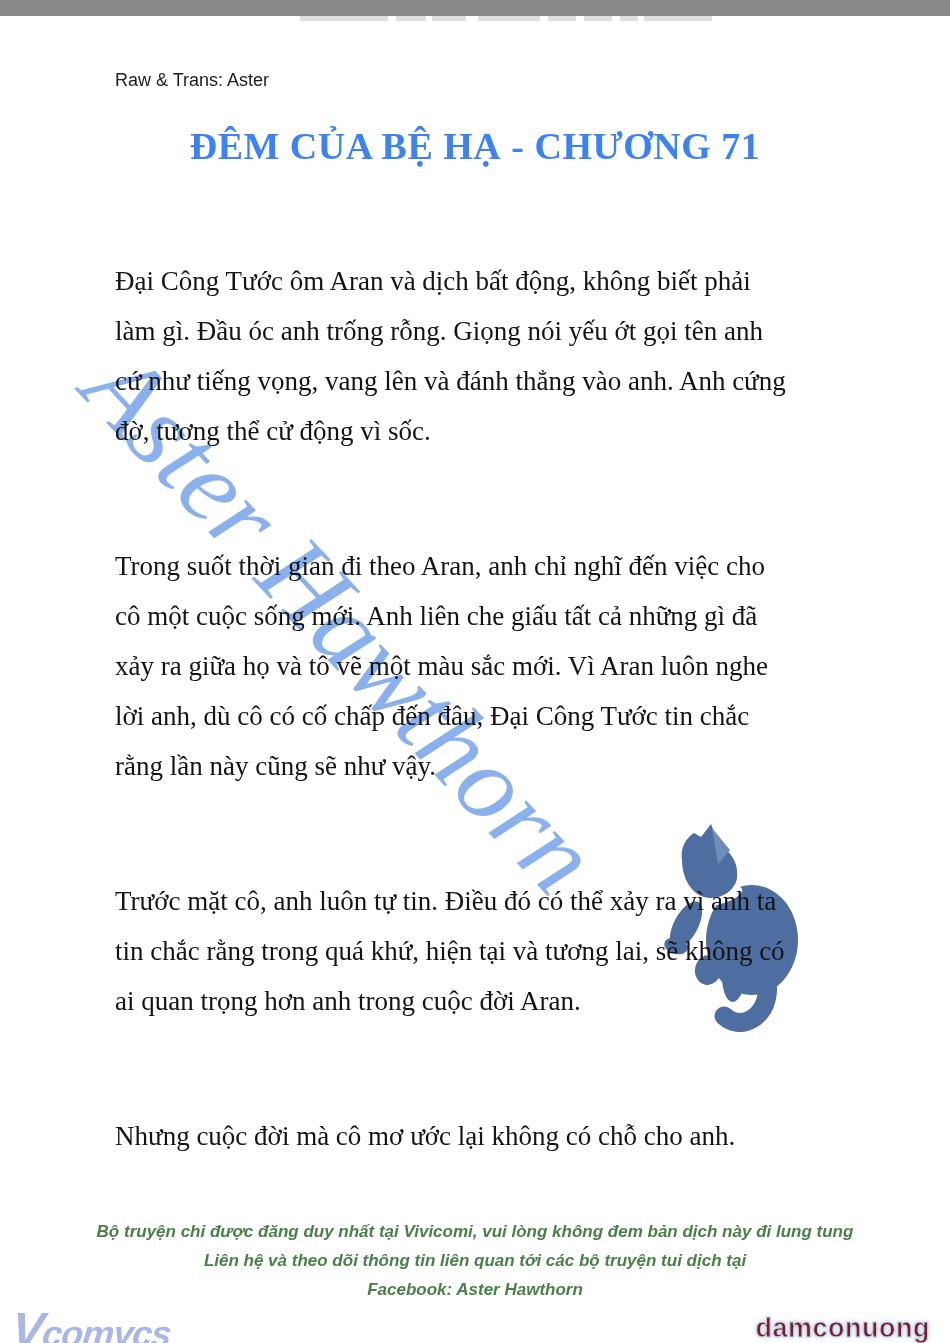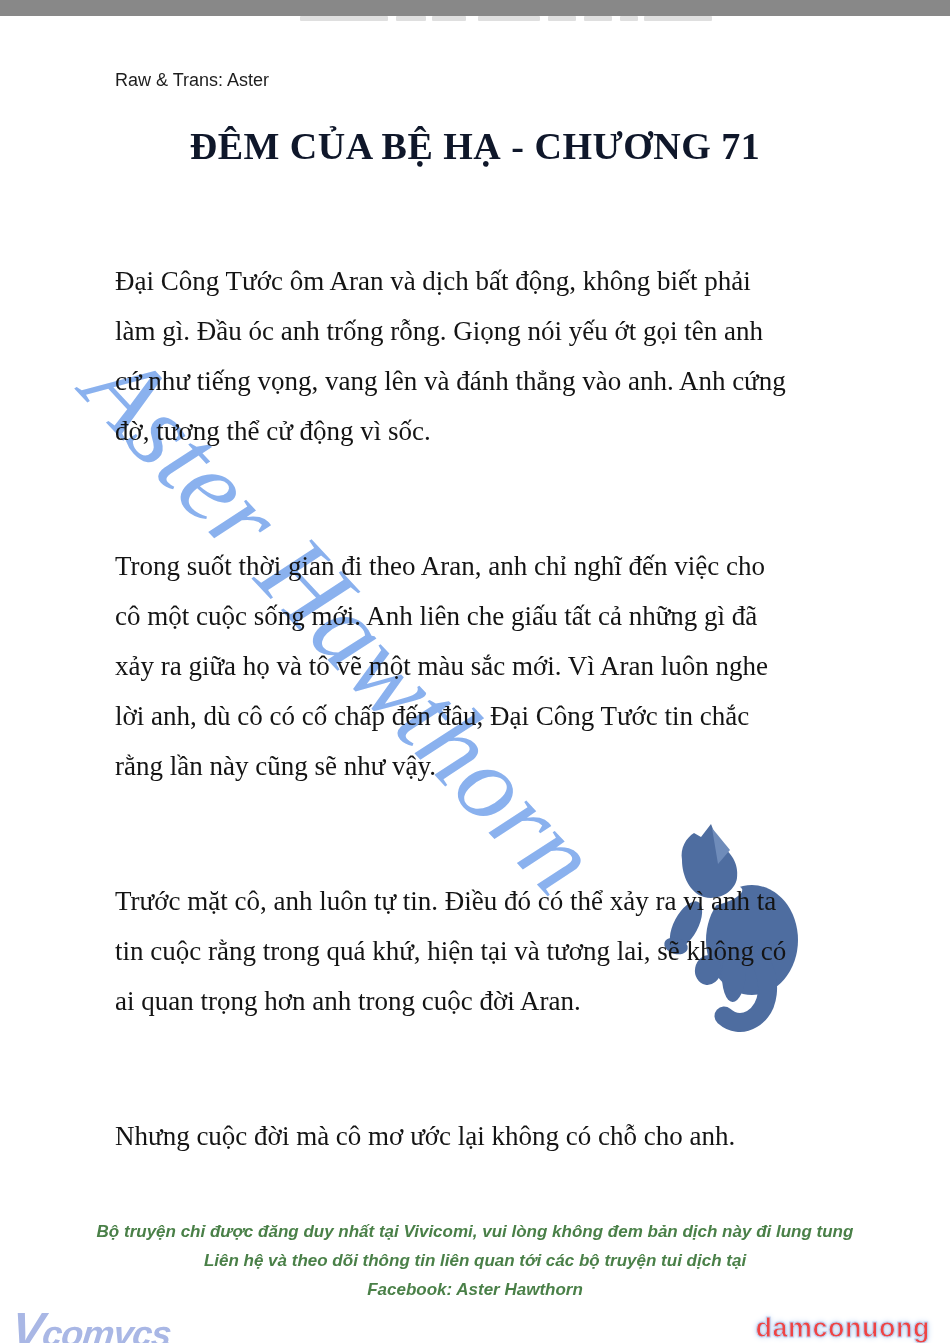--- a/index.html
+++ b/index.html
@@ -12,21 +12,21 @@
   .top-crop { position:absolute; top:0; left:0; width:100%; height:7px; z-index:3; }
   .top-crop span { position:absolute; top:0; height:5px; background:#dfdfdf; border-radius:1px; }
 
   .credit {
     position:absolute; left:115px; top:54px;
     font-family:"Liberation Sans", sans-serif; font-size:18px; color:#1d1d1d;
   }
   .title {
     position:absolute; left:0; right:0; top:108px; margin:0; text-align:center;
     font-family:"Liberation Serif", serif; font-weight:bold; font-size:38px;
-    color:#0f172a; letter-spacing:0.5px; z-index:2;
+    color:#3b82f6; letter-spacing:0.5px; z-index:2;
   }
 
   .watermark {
     position:absolute; left:150px; top:310px; z-index:1;
     font-family:"Liberation Serif", serif; font-style:italic; font-size:108px;
     color:var(--watermark-blue,#6d9eeb); opacity:0.8; white-space:nowrap;
     transform:rotate(47deg); transform-origin:0 0; pointer-events:none;
   }
 
   .cat { position:absolute; left:660px; top:804px; z-index:1; }
@@ -55,21 +55,21 @@
     font-size:36px; color:var(--logo-left-color,#a9b7e5);
     letter-spacing:-1px; transform:skewX(-6deg);
   }
   .logo-left::first-letter { font-size:48px; }
   .logo-swoosh { position:absolute; left:34px; top:1326px; z-index:2; }
   .logo-swoosh path { stroke:var(--logo-left-color,#a9b7e5); stroke-width:3; fill:none; stroke-linecap:round; }
 
   .logo-right {
     position:absolute; right:20px; top:1297px; z-index:2;
     font-family:"Liberation Sans", sans-serif; font-weight:bold; font-size:27px;
-    color:#ef4444; letter-spacing:0.5px;
+    color:#7f1d1d; letter-spacing:0.5px;
     -webkit-text-stroke:1px var(--logo-right-glow,#c2d6f2);
     text-shadow:0 0 3px var(--logo-right-glow,#c2d6f2), 0 0 6px var(--logo-right-glow,#c2d6f2);
   }
 </style>
 </head>
 <body>
 
 <div class="page">
 
   <div class="top-crop">
@@ -118,21 +118,21 @@
     </div>
     <div class="para">
       <div class="tline">Trong suốt thời gian đi theo Aran, anh chỉ nghĩ đến việc cho</div>
       <div class="tline">cô một cuộc sống mới. Anh liên che giấu tất cả những gì đã</div>
       <div class="tline">xảy ra giữa họ và tô vẽ một màu sắc mới. Vì Aran luôn nghe</div>
       <div class="tline">lời anh, dù cô có cố chấp đến đâu, Đại Công Tước tin chắc</div>
       <div class="tline">rằng lần này cũng sẽ như vậy.</div>
     </div>
     <div class="para">
       <div class="tline">Trước mặt cô, anh luôn tự tin. Điều đó có thể xảy ra vì anh ta</div>
-      <div class="tline">tin cuộc rằng trong quá khứ, hiện tại và tương lai, sẽ không có</div>
+      <div class="tline">tin chắc rằng trong quá khứ, hiện tại và tương lai, sẽ không có</div>
       <div class="tline">ai quan trọng hơn anh trong cuộc đời Aran.</div>
     </div>
     <div class="para">
       <div class="tline">Nhưng cuộc đời mà cô mơ ước lại không có chỗ cho anh.</div>
     </div>
   </div>
 
   <div class="footer">
     <div class="fline">Bộ truyện chỉ được đăng duy nhất tại Vivicomi, vui lòng không đem bản dịch này đi lung tung</div>
     <div class="fline">Liên hệ và theo dõi thông tin liên quan tới các bộ truyện tui dịch tại</div>

